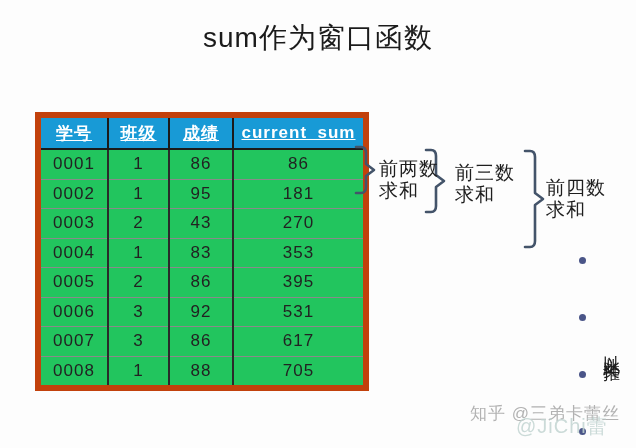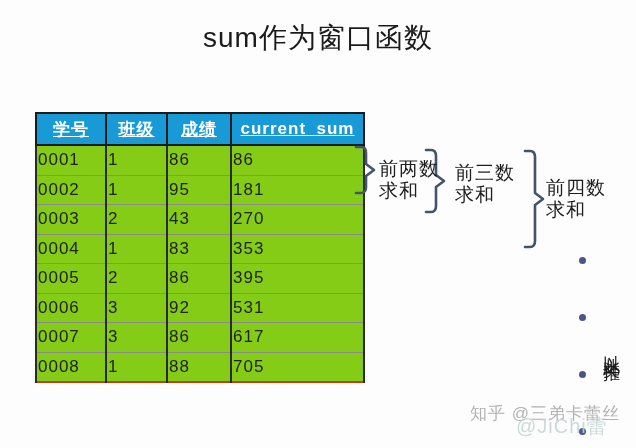--- a/index.html
+++ b/index.html
@@ -8,29 +8,29 @@
     background:#fdfdfd;font-family:"Liberation Sans","DejaVu Sans",sans-serif;
   }
   .title{
     position:absolute;top:19px;left:0;width:100%;margin:0;
     text-align:center;font-size:28px;font-weight:500;color:#1b1b1b;
     letter-spacing:1px;
   }
   table.tbl{
     position:absolute;left:35px;top:112px;width:328px;
     border-collapse:collapse;table-layout:fixed;
-    font-size:17px;border:2px solid #c2410c;
+    font-size:17px;border:6px solid #c2410c;
   }
   table.tbl th{
     background:var(--header-bg,#189ad6);color:#ffffff;font-weight:700;
     text-decoration:underline;height:28px;text-align:center;
     border:2px solid #1b1b1b;font-size:17px;letter-spacing:1px;
   }
   table.tbl td{
-    height:26.5px;color:#222222;background:#84cc16;
+    height:26.5px;text-align:center;color:#222222;background:#22c55e;
     border-top:1px solid #8a8a8a;border-bottom:1px solid #8a8a8a;
     border-left:2px solid #2a2a2a;border-right:2px solid #2a2a2a;
     letter-spacing:1px;
   }
   .braces{position:absolute;left:0;top:0;pointer-events:none;}
   .braces path{
     fill:none;stroke:var(--bracket,#44546a);stroke-width:2.6;
     stroke-linecap:round;stroke-linejoin:round;
   }
   .blabel{

